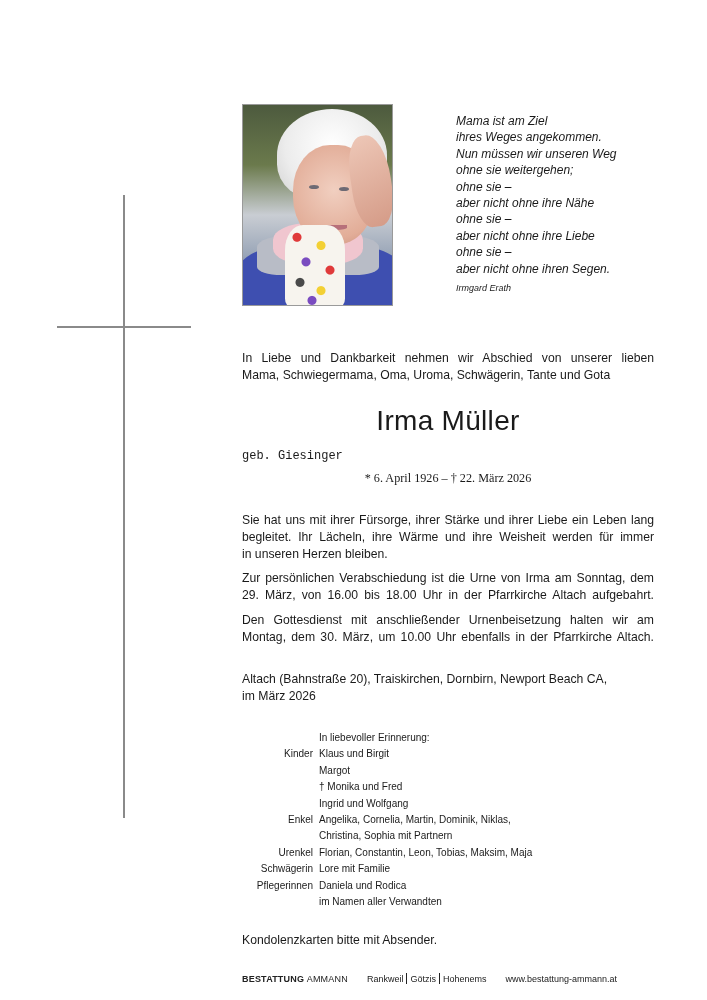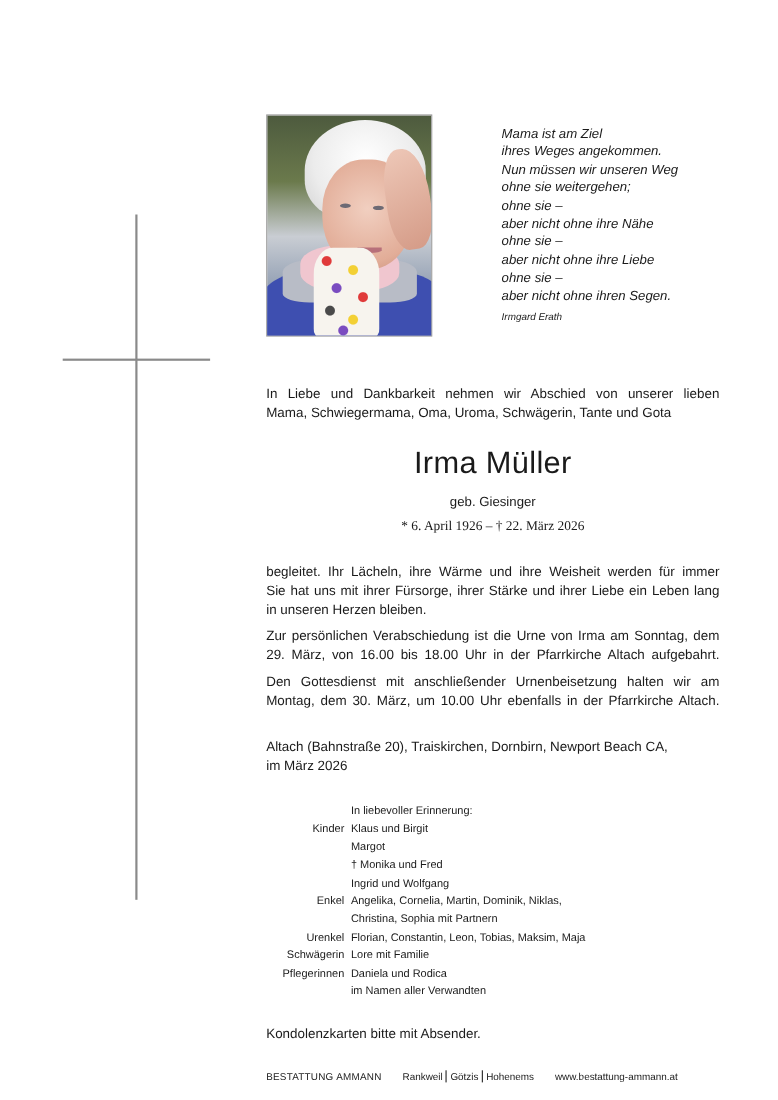--- a/index.html
+++ b/index.html
@@ -38,37 +38,37 @@
                     radial-gradient(circle at 45% 92%,#7a4cc0 4px,transparent 5px),
                     #f7f4ee; }
   
   .poem { left:456px; top:113px; width:220px; font-style:italic; font-size:12px; line-height:16.4px; color:#1a1a1a; }
   .poem .line { display:block; white-space:nowrap; }
   .poem .author { display:block; font-size:9px; margin-top:3px; }
   
   .intro { left:242px; top:350px; width:412px; font-size:12.2px; line-height:17px; text-align:justify; }
   .intro .l1 { display:block; text-align-last:justify; }
   .name { left:242px; top:405px; width:412px; text-align:center; font-size:28px; letter-spacing:0.3px; }
-  .maiden { left:242px; top:449px; width:412px; text-align:center; font-size:12px; }
+  .maiden { left:242px; top:449px; width:412px; font-size:12px;font-family:Liberation Mono, monospace; }
   .dates { left:242px; top:471px; width:412px; text-align:center; font-size:12.2px;font-family:Liberation Serif, serif; }
   .para { left:242px; width:412px; font-size:12.2px; line-height:17.2px; }
   .para .j { display:block; text-align:justify; text-align-last:justify; white-space:nowrap; word-spacing:0; }
   .para .last { display:block; }
   .p1 { top:512px; }
   .p2 { top:570px; }
   .p3 { top:612px; }
   .place { left:242px; top:671px; width:420px; font-size:12.2px; line-height:17px; }
   
   .family { left:242px; top:730px; font-size:10px; line-height:16.4px; }
   .frow { display:flex; }
   .flabel { width:77px; text-align:right; padding-right:6px; box-sizing:border-box; white-space:nowrap; }
   .fval { white-space:nowrap; }
   .note { left:242px; top:933px; font-size:12.2px; }
   .footer { left:242px; top:973px; font-size:9px; white-space:nowrap; color:#222; }
-  .footer .brand1 { font-weight:normal; letter-spacing:0.2px; }
+  .footer .brand1 { font-weight:bold; letter-spacing:0.2px; }
   .footer .brand2 { font-weight:normal; letter-spacing:0.2px; }
   .footer .sep { display:inline-block; width:1px; height:11px; background:#222; vertical-align:-2px; margin:0 3px; }
   .footer .gap { display:inline-block; width:14px; }
 </style>
 </head>
 <body>
 
 <div class="abs cross-v"></div>
 <div class="abs cross-h"></div>
 
@@ -102,22 +102,22 @@
 <div class="abs intro">
   <span class="l1">In Liebe und Dankbarkeit nehmen wir Abschied von unserer lieben</span>
   <span style="display:block">Mama, Schwiegermama, Oma, Uroma, Schwägerin, Tante und Gota</span>
 </div>
 
 <div class="abs name">Irma Müller</div>
 <div class="abs maiden">geb. Giesinger</div>
 <div class="abs dates">* 6. April 1926  –  † 22. März 2026</div>
 
 <div class="abs para p1">
+  <span class="j">Sie hat uns mit ihrer Fürsorge, ihrer Stärke und ihrer Liebe ein Leben lang</span>
   <span class="j">begleitet. Ihr Lächeln, ihre Wärme und ihre Weisheit werden für immer</span>
-  <span class="j">Sie hat uns mit ihrer Fürsorge, ihrer Stärke und ihrer Liebe ein Leben lang</span>
   <span class="last">in unseren Herzen bleiben.</span>
 </div>
 <div class="abs para p2">
   <span class="j">Zur persönlichen Verabschiedung ist die Urne von Irma am Sonntag, dem</span>
   <span class="j">29. März, von 16.00 bis 18.00 Uhr in der Pfarrkirche Altach aufgebahrt.</span>
 </div>
 <div class="abs para p3">
   <span class="j">Den Gottesdienst mit anschließender Urnenbeisetzung halten wir am</span>
   <span class="j">Montag, dem 30. März, um 10.00 Uhr ebenfalls in der Pfarrkirche Altach.</span>
 </div>

